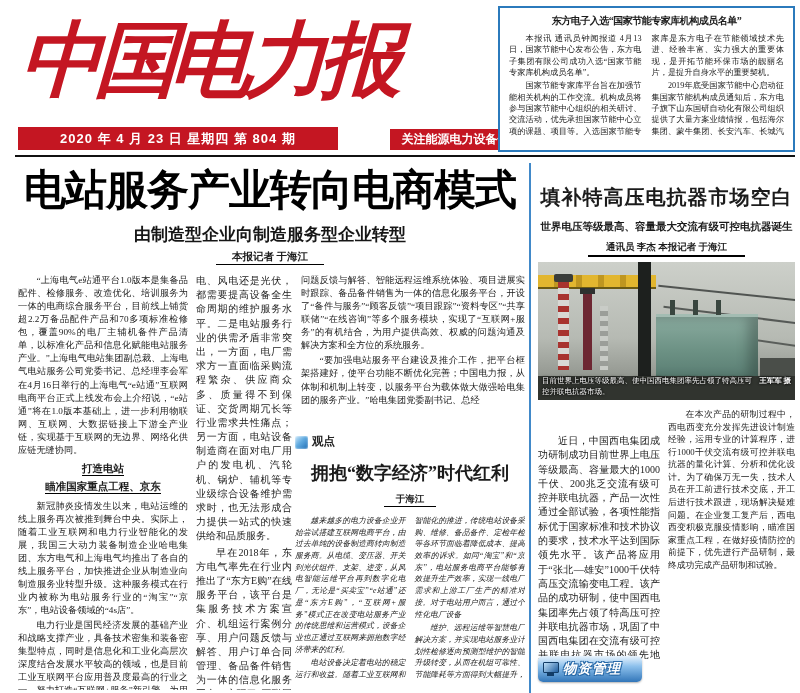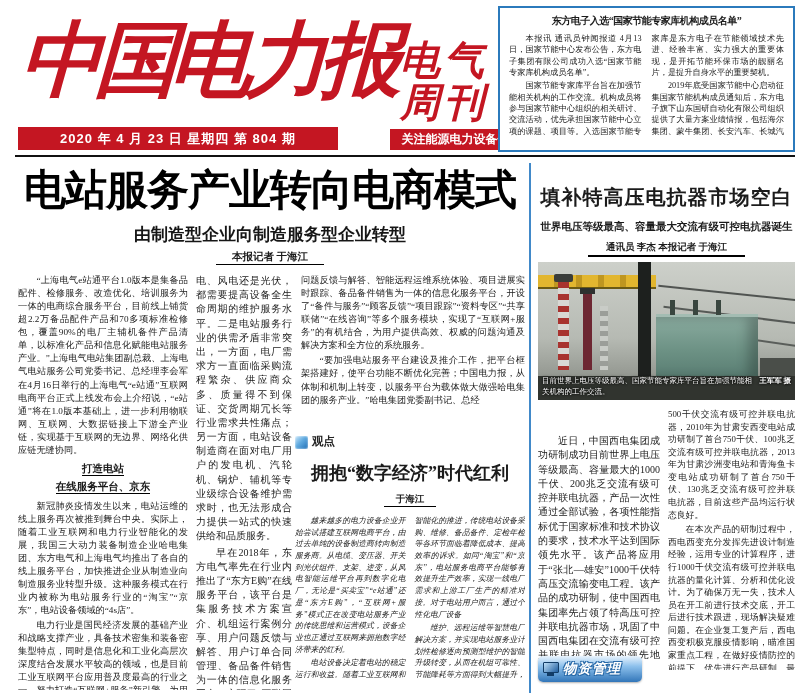--- a/index.html
+++ b/index.html
@@ -121,24 +121,20 @@
     font-size:13.5px;letter-spacing:1px;color:#fff;white-space:nowrap;
     text-shadow:1px 1px 0 #2a6aa8,-1px -1px 0 #2a6aa8,1px -1px 0 #2a6aa8,-1px 1px 0 #2a6aa8;}
 </style>
 </head>
 <body>
 
 <div id="page">
 
   <div id="masthead-title" class="abs">中国电力报</div>
   <div id="date-bar" class="abs">2020 年 4 月 23 日  星期四  第 804 期</div>
-  <div id="weekly-title" class="abs">
-    <div>电气</div>
-    <div>周刊</div>
-  </div>
   <div id="focus-bar" class="abs">关注能源电力设备领域</div>
 
   <div id="tr-box" class="abs">
     <div id="tr-title">东方电子入选“国家节能专家库机构成员名单”</div>
     <div id="tr-body">
       <p>本报讯 通讯员钟闻报道 4月13日，国家节能中心发布公告，东方电子集团有限公司成功入选“国家节能专家库机构成员名单”。</p>
       <p>国家节能专家库平台旨在加强节能相关机构的工作交流。机构成员将参与国家节能中心组织的相关研讨、交流活动，优先承担国家节能中心立项的课题、项目等。入选国家节能专家库是东方电子在节能领域技术先进、经验丰富、实力强大的重要体现，是开拓节能环保市场的靓丽名片，是提升自身水平的重要契机。</p>
       <p>2019年底受国家节能中心启动征集国家节能机构成员通知后，东方电子旗下山东国研自动化有限公司组织提供了大量方案业绩情报，包括海尔集团、蒙牛集团、长安汽车、长城汽车、上海电气、六国化工、天方药业等综合能源管理项目。专家评委对东方电子依托海量数据分析、全局系统性节能思想给予高度认可，最终与行业领军企业一起成功入选第二批名单。</p>
       <p>本次入选标志着国家节能中心对东方电子专业能力的认可，今后可借助此平台发挥桥梁作用，在专家库中发出东方声音，展示集团良好形象，进一步提升东方电子品牌知名度和业内影响力。</p>
     </div>
@@ -148,21 +144,21 @@
   <div id="vsep" class="abs"></div>
 
   <div id="m-headline" class="abs">电站服务产业转向电商模式</div>
   <div id="m-subtitle" class="abs">由制造型企业向制造服务型企业转型</div>
   <div id="m-byline" class="abs"><span>本报记者  于海江</span></div>
 
   <div id="col1" class="abs bodycol">
     <p>“上海电气e站通平台1.0版本是集备品配件、检修服务、改造优化、培训服务为一体的电商综合服务平台，目前线上铺货超2.2万备品配件产品和70多项标准检修包，覆盖90%的电厂主辅机备件产品清单，以标准化产品和信息化赋能电站服务产业。”上海电气电站集团副总裁、上海电气电站服务公司党委书记、总经理李会军在4月16日举行的上海电气“e站通”互联网电商平台正式上线发布会上介绍说，“e站通”将在1.0版本基础上，进一步利用物联网、互联网、大数据链接上下游全产业链，实现基于互联网的无边界、网络化供应链无缝协同。</p>
     <div class="subhead">
       <div><span>打造电站</span></div>
-      <div><span>在线服务平台、京东</span></div>
+      <div><span>瞄准国家重点工程、京东</span></div>
     </div>
     <p>新冠肺炎疫情发生以来，电站运维的线上服务再次被推到舞台中央。实际上，随着工业互联网和电力行业智能化的发展，我国三大动力装备制造企业哈电集团、东方电气和上海电气均推出了各自的线上服务平台，加快推进企业从制造业向制造服务业转型升级。这种服务模式在行业内被称为电站服务行业的“淘宝”“京东”，电站设备领域的“4s店”。</p>
     <p>电力行业是国民经济发展的基础产业和战略支撑产业，具备技术密集和装备密集型特点，同时是信息化和工业化高层次深度结合发展水平较高的领域，也是目前工业互联网平台应用普及度最高的行业之一。努力打造“互联网+服务”新引擎，为用户提供准确、及时的产品全生命周期服务，不断推动中国制造向“中国智造”的转变。</p>
 
   </div>
 
   <div id="col2" class="abs bodycol">
     <p style="text-indent:0">电、风电还是光伏，都需要提高设备全生命周期的维护服务水平。二是电站服务行业的供需矛盾非常突出，一方面，电厂需求方一直面临采购流程繁杂、供应商众多、质量得不到保证、交货周期冗长等行业需求共性痛点；另一方面，电站设备制造商在面对电厂用户的发电机、汽轮机、锅炉、辅机等专业级综合设备维护需求时，也无法形成合力提供一站式的快速供给和品质服务。</p>
     <p>早在2018年，东方电气率先在行业内推出了“东方E购”在线服务平台，该平台是集服务技术方案宣介、机组运行案例分享、用户问题反馈与解答、用户订单合同管理、备品备件销售为一体的信息化服务平台，实现了“互联网+服务”的有机结合，提升东方电气“火电、水电、核电、燃机、风电、光伏”六大板块电站服务水平。2019年，东方电气入选中央企业电子商务联盟“十大新锐产品”。此外，东方电气还陆续推出了机组远程诊断、备件精益化检修等服务，大力推行客户服务经理制，致力于为用户提供优质的全生命周期服务。</p>
 
@@ -204,31 +200,30 @@
     <div id="ph-cable2" class="ph"></div>
     <div id="ph-cable3" class="ph"></div>
     <div id="ph-transformer" class="ph"></div>
     <div class="ph ph-tb" style="left:132px"></div>
     <div class="ph ph-tb" style="left:155px"></div>
     <div class="ph ph-tb" style="left:178px"></div>
     <div id="ph-machine" class="ph"></div>
     <div id="ph-floor" class="ph"></div>
     <div id="photo-caption" class="ph">
       <span id="photo-credit">王军军 摄</span>
-      <span>目前世界上电压等级最高、国家节能专家库平台旨在加强节能相关机构的工作交流。</span>
+      <span>目前世界上电压等级最高、使中国西电集团率先占领了特高压可控并联电抗器市场。</span>
     </div>
   </div>
 
   <div id="r-colA" class="abs bodycol">
     <p>近日，中国西电集团成功研制成功目前世界上电压等级最高、容量最大的1000千伏、200兆乏交流有级可控并联电抗器，产品一次性通过全部试验，各项性能指标优于国家标准和技术协议的要求，技术水平达到国际领先水平。该产品将应用于“张北—雄安”1000千伏特高压交流输变电工程。该产品的成功研制，使中国西电集团率先占领了特高压可控并联电抗器市场，巩固了中国西电集团在交流有级可控并联电抗器市场的领先地位。</p>
     <p>1000千伏交流有级可控电抗器作为一种柔性交流输电系统装置，通过动态补偿输电线路的容性无功功率，可以有效抑制特高压输电线路的工频过电压、潜供电流等现象，能够降低线路损耗、提高电压稳定水平及线路传输功率，在特高压电网中应用前景广阔。</p>
 
   </div>
   <div id="r-colB" class="abs bodycol">
-    <p style="text-indent:0">500千伏交流有级可控并联电抗器，2010年为甘肃安西变电站成功研制了首台750千伏、100兆乏交流有级可控并联电抗器，2013年为甘肃沙洲变电站和青海鱼卡变电站成功研制了首台750千伏、130兆乏交流有级可控并联电抗器，目前这些产品均运行状态良好。</p>
     <p>在本次产品的研制过程中，西电西变充分发挥先进设计制造经验，运用专业的计算程序，进行1000千伏交流有级可控并联电抗器的量化计算、分析和优化设计。为了确保万无一失，技术人员在开工前进行技术交底，开工后进行技术跟进，现场解决疑难问题。在企业复工复产后，西电西变积极克服疫情影响，瞄准国家重点工程，在做好疫情防控的前提下，优先进行产品研制，最终成功完成产品研制和试验。</p>
 
   </div>
 
   <div id="banner" class="abs">
     <span id="monitor-icon">
         <span class="scr"></span>
         <span class="std"></span>
       </span>
     <span id="banner-label">物资管理</span>

